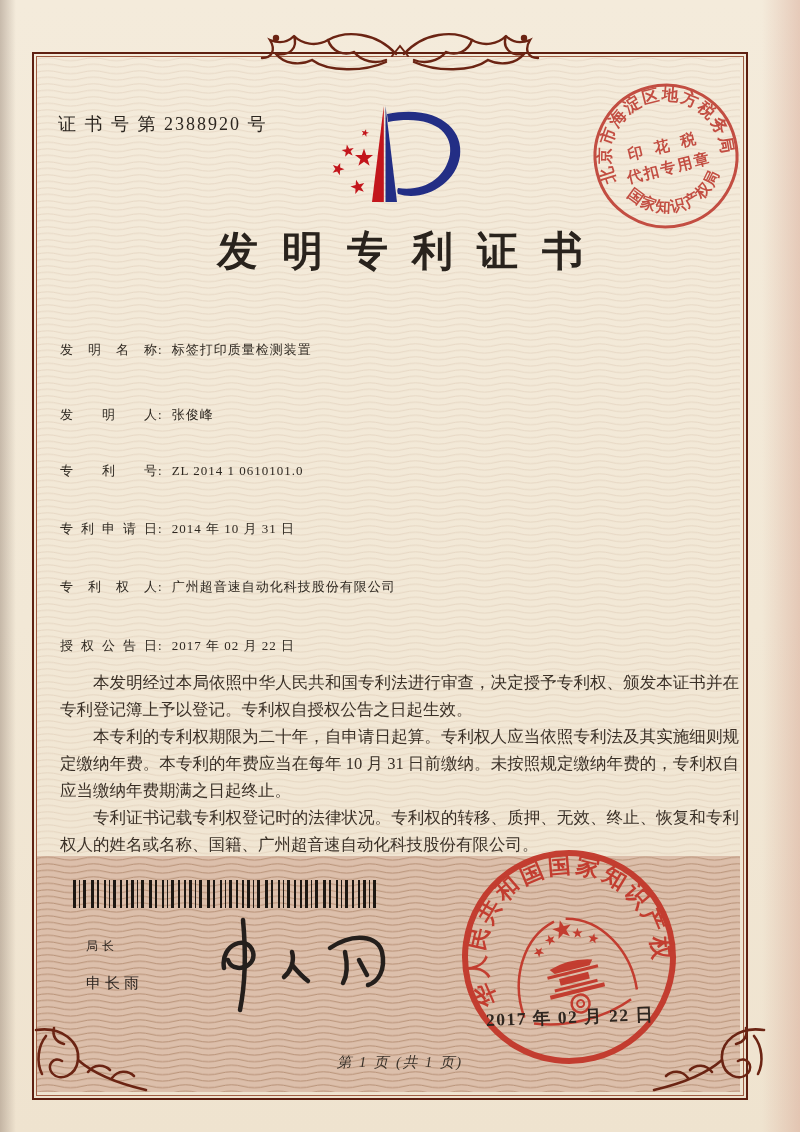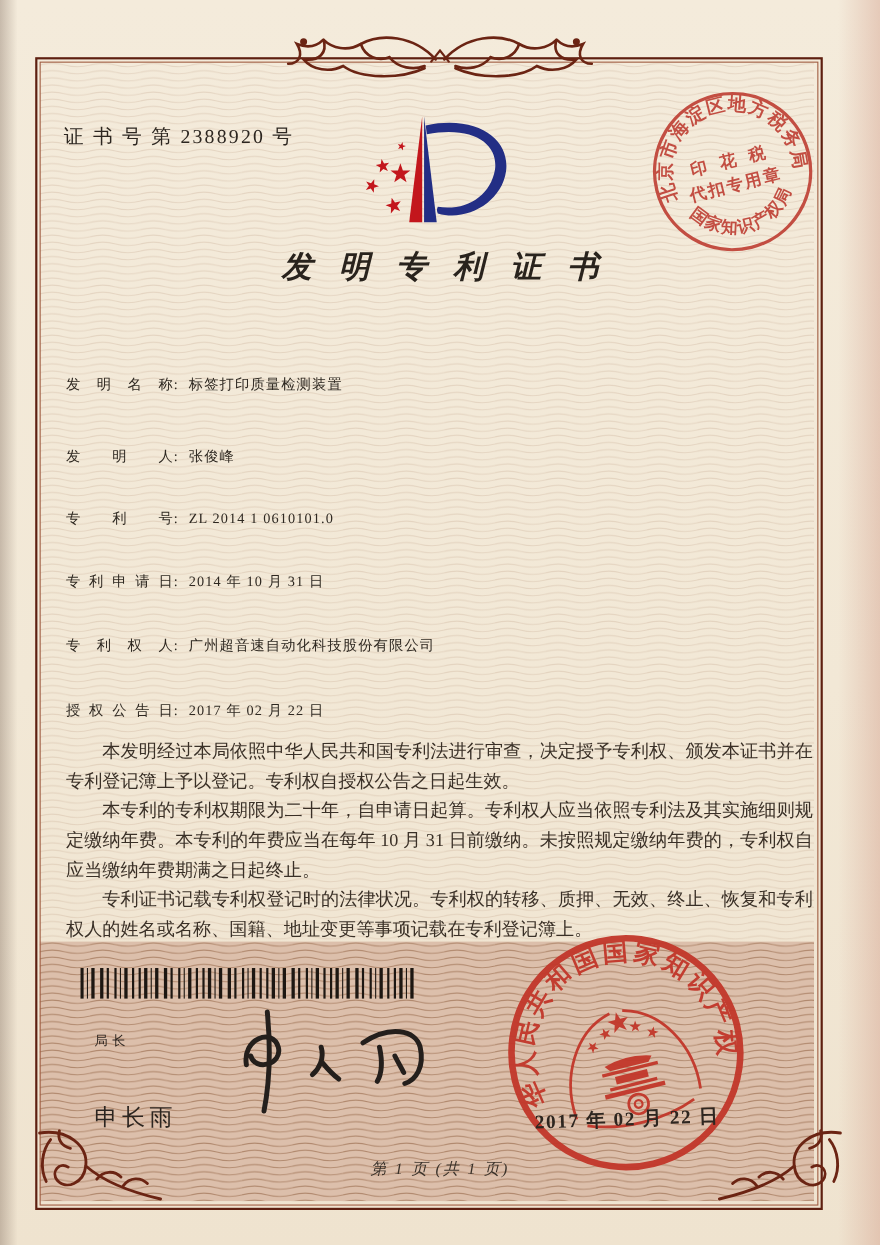--- a/index.html
+++ b/index.html
@@ -16,32 +16,32 @@
   .frame{position:absolute;left:32px;top:52px;width:712px;height:1044px;
     border:2px solid #5e1f10;}
   .frame-inner{position:absolute;left:2px;top:2px;right:2px;bottom:2px;border:1px solid #a05d42;}
   .texture{position:absolute;left:36px;top:56px;width:704px;height:1036px;}
   .content{position:absolute;left:0;top:0;width:100%;height:100%;z-index:2;}
   .cert-no{position:absolute;left:58px;top:112px;font-size:18px;letter-spacing:2px;color:#2c2620;}
   .logo{position:absolute;left:298px;top:90px;width:215px;height:128px;}
   .stamp-tax{position:absolute;left:590px;top:80px;width:152px;height:152px;
     transform:rotate(-14deg);opacity:.92;}
   .title{position:absolute;top:224px;left:0;width:100%;text-align:center;
-    font-size:28px;font-weight:700;letter-spacing:24px;text-indent:24px;color:#29231d;font-style:italic;}
+    font-size:41px;font-weight:700;letter-spacing:24px;text-indent:24px;color:#29231d;}
   .field{position:absolute;left:60px;font-size:13px;white-space:nowrap;color:#2e2821;}
   .f0{top:341px}.f1{top:406px}.f2{top:462px}.f3{top:520px}.f4{top:578px}.f5{top:637px}
   .flabel{display:inline-block;width:97px;text-align:justify;text-align-last:justify;}
   .colon{display:inline-block;margin:0 10px 0 1px;}
   .fvalue{letter-spacing:1px;}
   .body-text{position:absolute;left:60px;top:669px;width:679px;font-size:16.5px;
     line-height:27px;text-align:justify;color:#3a3027;}
   .body-text p{margin:0;text-indent:2em;}
   .barcode{position:absolute;left:73px;top:880px;width:308px;height:28px;}
   .signer-title{position:absolute;left:86px;top:938px;font-size:12px;letter-spacing:4px;color:#2c2520;}
-  .signer-name{position:absolute;left:86px;top:974px;font-size:21px;letter-spacing:4px;color:#2c2520;margin-top:28px;}
+  .signer-name{position:absolute;left:86px;top:974px;font-size:15px;letter-spacing:4px;color:#2c2520;}
   .signature{position:absolute;left:196px;top:910px;width:220px;height:108px;}
   .seal{position:absolute;left:455px;top:843px;width:228px;height:228px;
     transform:rotate(-14deg);opacity:.95;}
   .seal-date{position:absolute;left:486px;top:1005px;font-size:17.5px;letter-spacing:1.5px;
     color:#2e2620;transform:rotate(-2deg);font-weight:600;}
   .footer{position:absolute;top:1053px;left:0;width:100%;text-align:center;
     font-size:14.5px;letter-spacing:2px;color:#3a322a;font-style:italic;}
   .ornament-top{position:absolute;left:236px;top:22px;width:328px;height:62px;}
   .ornament-bl{position:absolute;left:26px;top:1024px;width:122px;height:76px;}
   .ornament-br{position:absolute;left:652px;top:1024px;width:122px;height:76px;transform:scaleX(-1);}
@@ -158,21 +158,21 @@
     <div class="field f4">
       <span class="flabel">专利权人</span><span class="colon">:</span><span class="fvalue">广州超音速自动化科技股份有限公司</span>
     </div>
     <div class="field f5">
       <span class="flabel">授权公告日</span><span class="colon">:</span><span class="fvalue">2017 年 02 月 22 日</span>
     </div>
 
     <div class="body-text">
       <p>本发明经过本局依照中华人民共和国专利法进行审查，决定授予专利权、颁发本证书并在专利登记簿上予以登记。专利权自授权公告之日起生效。</p>
       <p>本专利的专利权期限为二十年，自申请日起算。专利权人应当依照专利法及其实施细则规定缴纳年费。本专利的年费应当在每年 10 月 31 日前缴纳。未按照规定缴纳年费的，专利权自应当缴纳年费期满之日起终止。</p>
-      <p>专利证书记载专利权登记时的法律状况。专利权的转移、质押、无效、终止、恢复和专利权人的姓名或名称、国籍、地址变更等事项记载在专利登记簿上。</p>
+      <p>专利证书记载专利权登记时的法律状况。专利权的转移、质押、无效、终止、恢复和专利权人的姓名或名称、国籍、广州超音速自动化科技股份有限公司。</p>
     </div>
 
     <svg class="barcode" viewBox="0 0 308 28" preserveAspectRatio="none">
       <g id="bars" fill="#1d1712">
           <rect x="0" y="0" width="3" height="28"></rect>
           <rect x="6" y="0" width="1" height="28"></rect>
           <rect x="10" y="0" width="3" height="28"></rect>
           <rect x="18" y="0" width="3" height="28"></rect>
           <rect x="24" y="0" width="2" height="28"></rect>
           <rect x="31" y="0" width="2" height="28"></rect>

